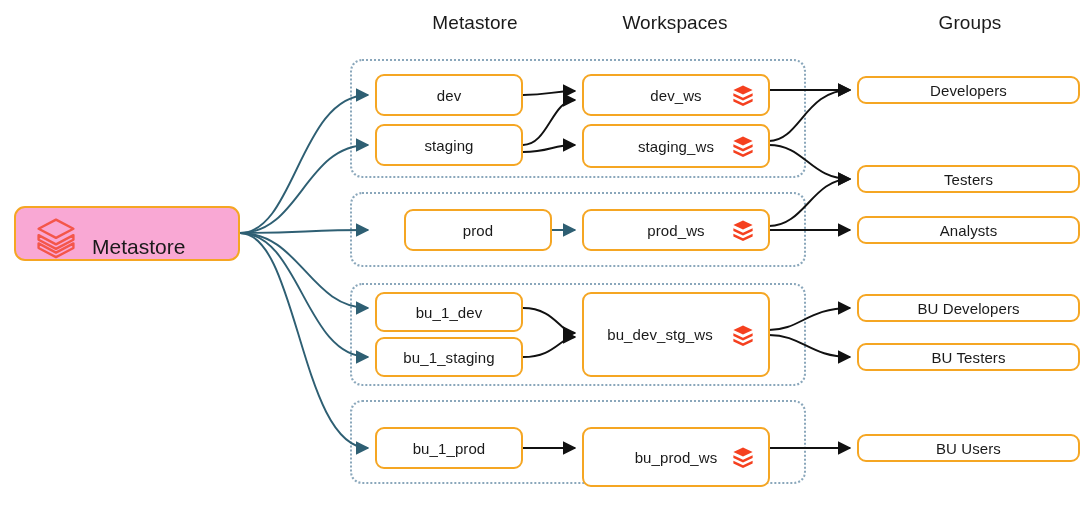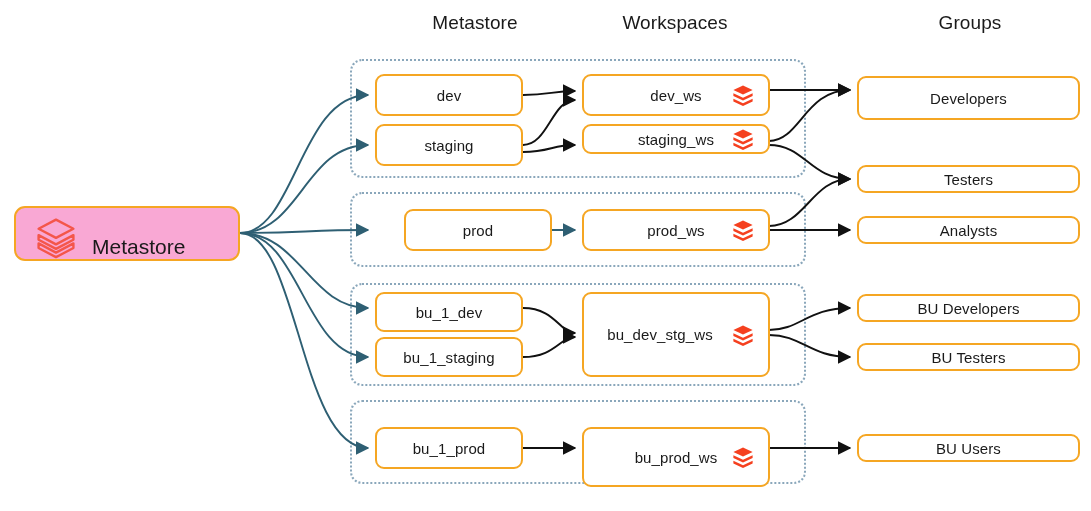--- a/index.html
+++ b/index.html
@@ -181,21 +181,21 @@
   <div class="node has-icon" style="left:582px; top:74px; width:188px; height:42px;">
     <span class="label">dev_ws</span>
     <svg class="ws-icon" viewBox="0 0 48 48" xmlns="http://www.w3.org/2000/svg">
       <g fill="#f5401f">
         <path d="M 24 3 L 45 13 L 24 23 L 3 13 Z"></path>
         <path d="M 3 20 L 24 30 L 45 20 L 45 26 L 24 36 L 3 26 Z"></path>
         <path d="M 3 32 L 24 42 L 45 32 L 45 38 L 24 48 L 3 38 Z"></path>
       </g>
     </svg>
   </div>
-  <div class="node has-icon" style="left:582px; top:124px; width:188px; height:30px;">
+  <div class="node has-icon" style="left:582px; top:124px; width:188px; height:44px;">
     <span class="label">staging_ws</span>
     <svg class="ws-icon" viewBox="0 0 48 48" xmlns="http://www.w3.org/2000/svg">
       <g fill="#f5401f">
         <path d="M 24 3 L 45 13 L 24 23 L 3 13 Z"></path>
         <path d="M 3 20 L 24 30 L 45 20 L 45 26 L 24 36 L 3 26 Z"></path>
         <path d="M 3 32 L 24 42 L 45 32 L 45 38 L 24 48 L 3 38 Z"></path>
       </g>
     </svg>
   </div>
   <div class="node has-icon" style="left:582px; top:209px; width:188px; height:42px;">
@@ -222,21 +222,21 @@
     <span class="label">bu_prod_ws</span>
     <svg class="ws-icon" viewBox="0 0 48 48" xmlns="http://www.w3.org/2000/svg">
       <g fill="#f5401f">
         <path d="M 24 3 L 45 13 L 24 23 L 3 13 Z"></path>
         <path d="M 3 20 L 24 30 L 45 20 L 45 26 L 24 36 L 3 26 Z"></path>
         <path d="M 3 32 L 24 42 L 45 32 L 45 38 L 24 48 L 3 38 Z"></path>
       </g>
     </svg>
   </div>
 
-  <div class="node" style="left:857px; top:76px; width:223px; height:44px;">
+  <div class="node" style="left:857px; top:76px; width:223px; height:28px;">
     <span class="label">Developers</span>
   </div>
   <div class="node" style="left:857px; top:165px; width:223px; height:28px;">
     <span class="label">Testers</span>
   </div>
   <div class="node" style="left:857px; top:216px; width:223px; height:28px;">
     <span class="label">Analysts</span>
   </div>
   <div class="node" style="left:857px; top:294px; width:223px; height:28px;">
     <span class="label">BU Developers</span>

